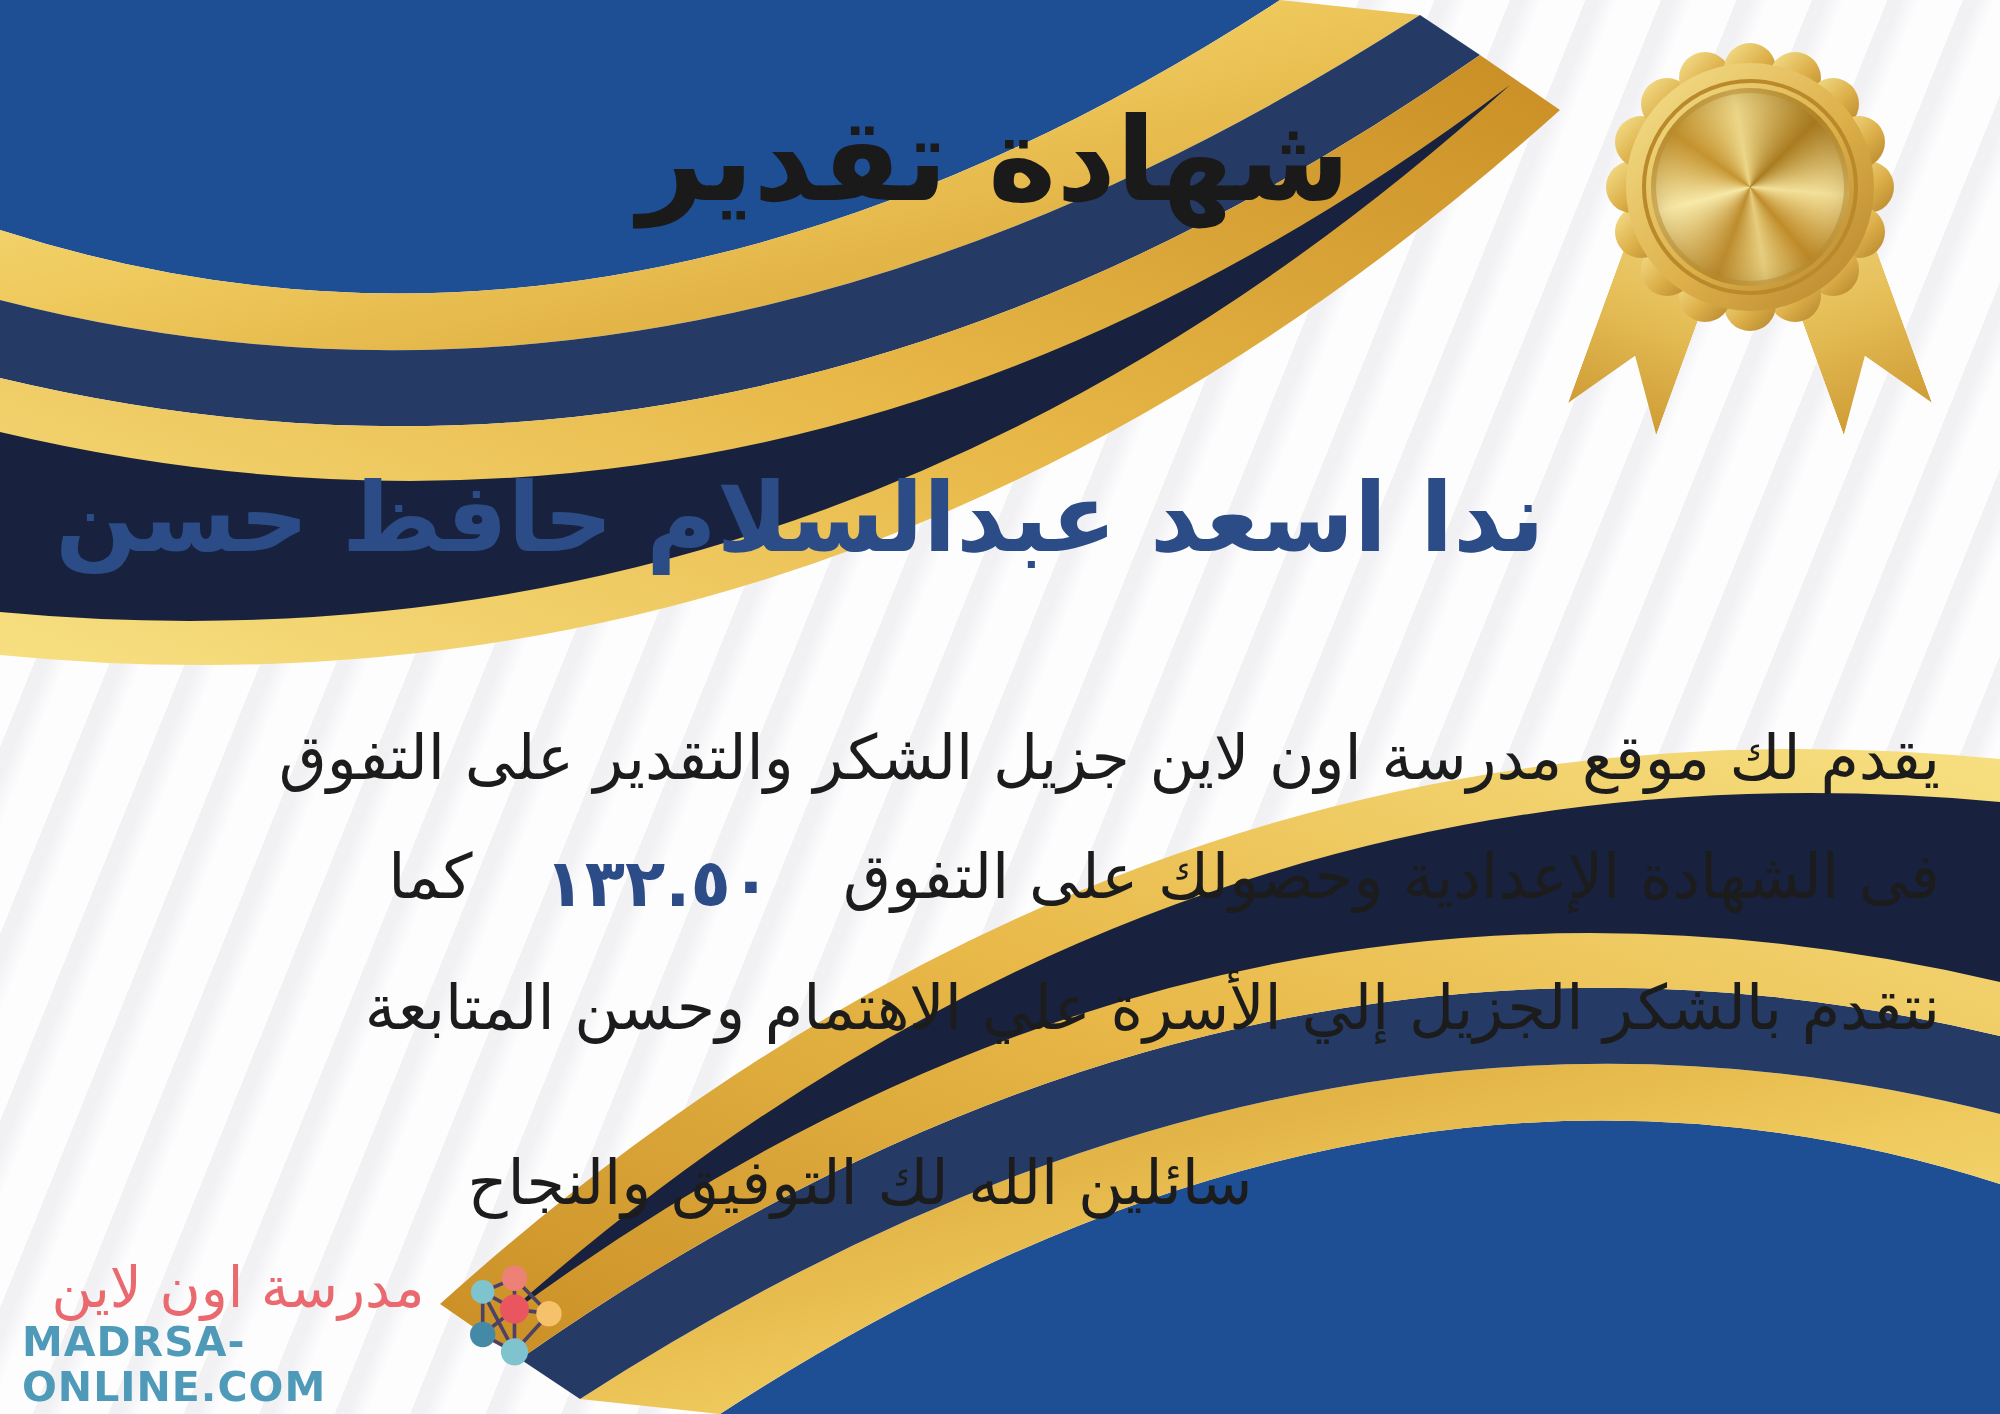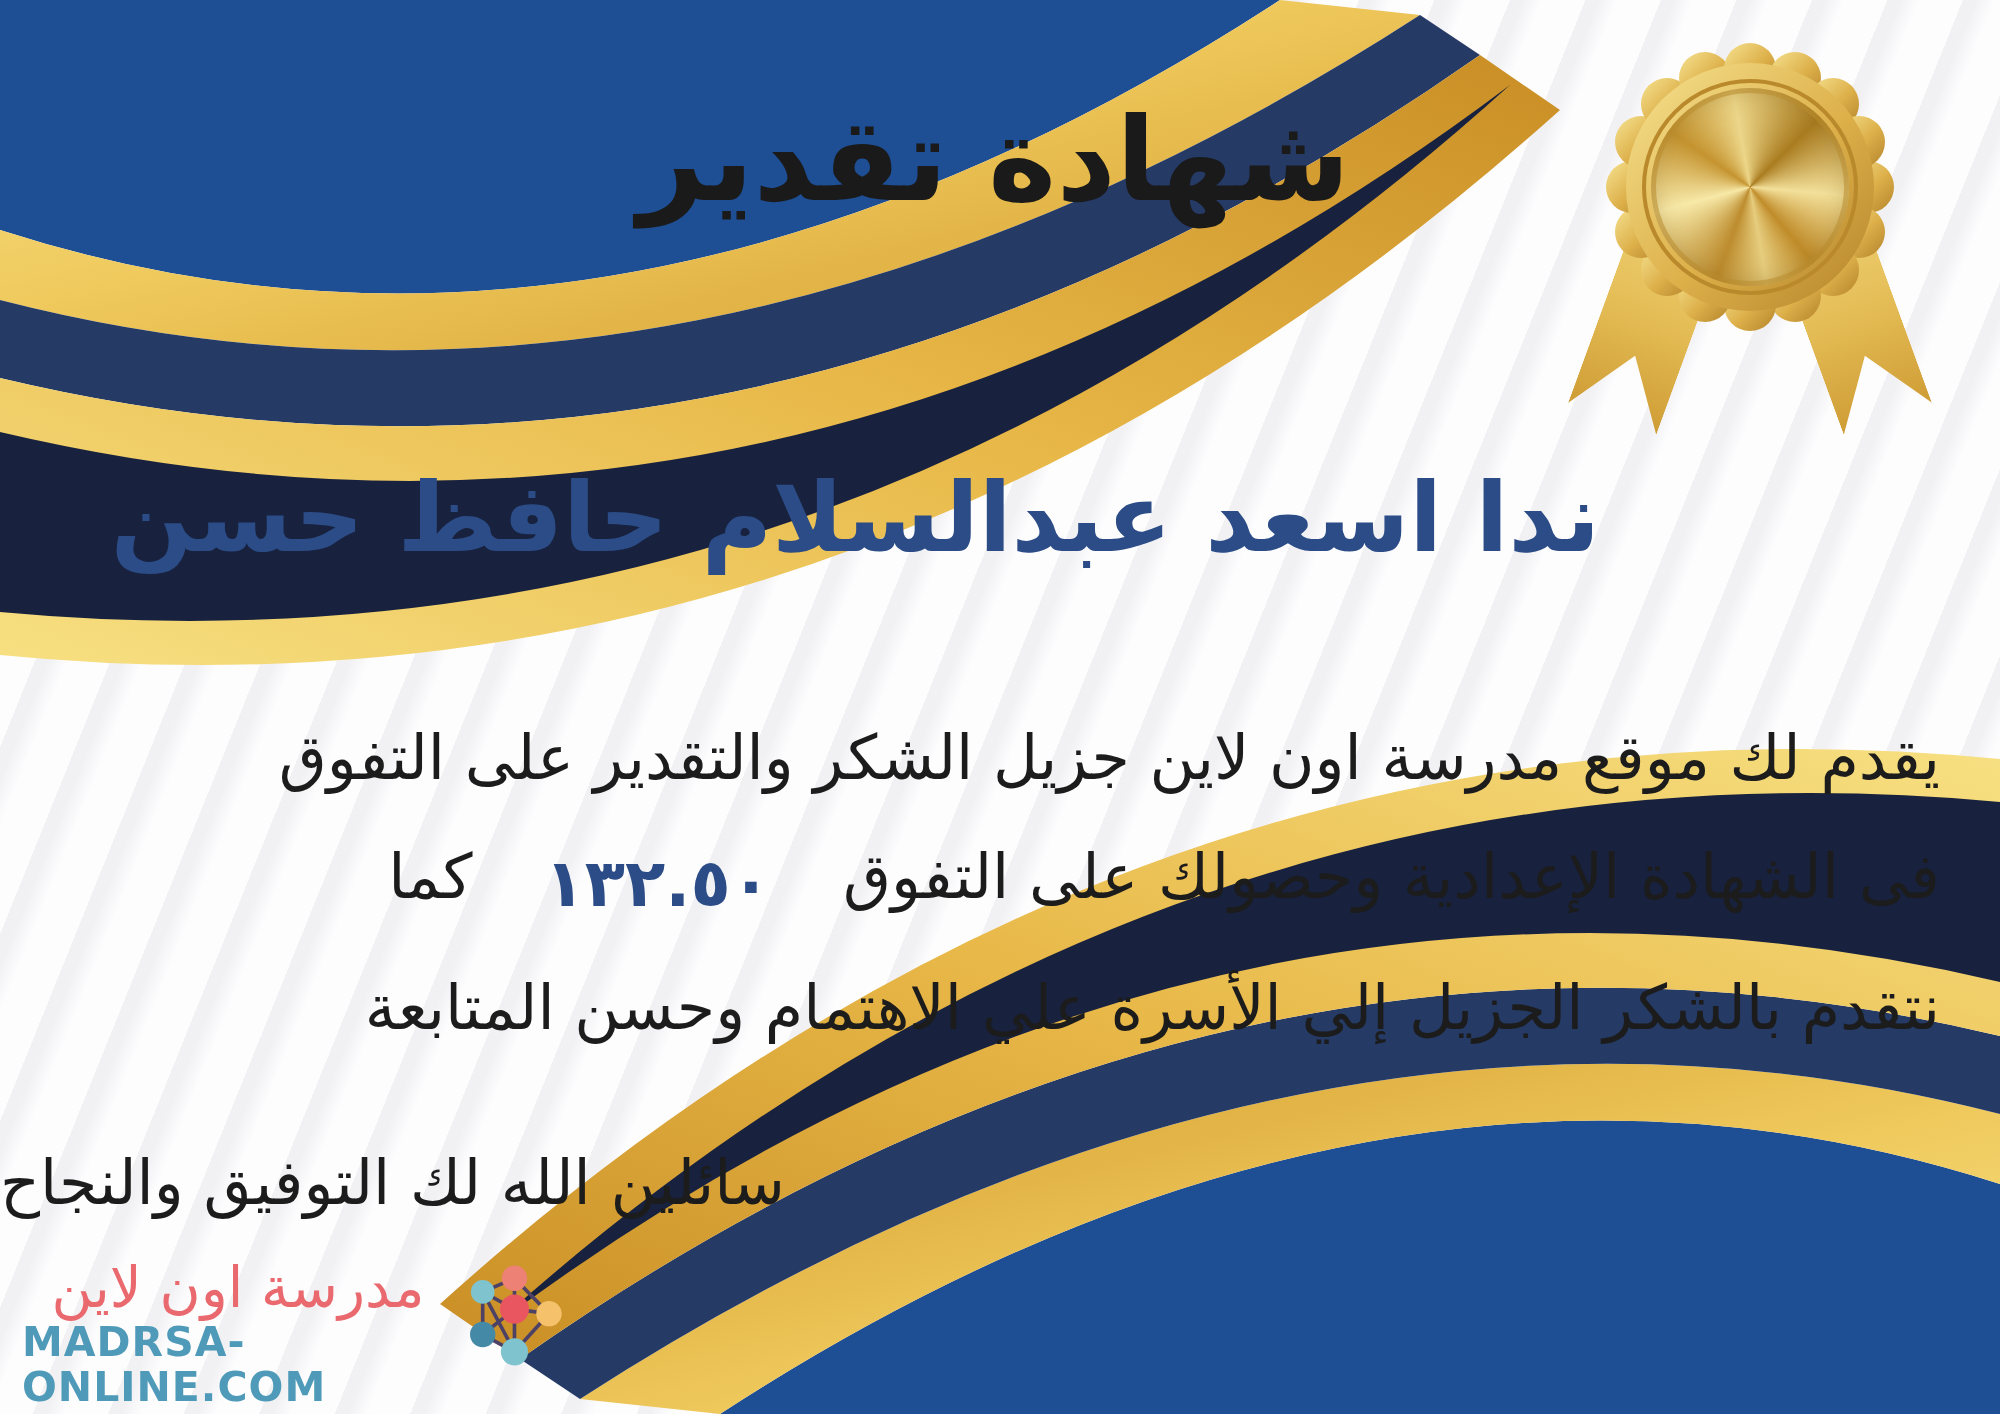--- a/index.html
+++ b/index.html
@@ -23,29 +23,29 @@
   svg.rosette{position:absolute;left:0;top:0;width:290px;height:290px;}
   .medal-disc{position:absolute;left:46px;top:46px;width:198px;height:198px;border-radius:50%;
     background:conic-gradient(from 200deg,
       #bd8c2e,#f7e9a8 55deg,#c59430 105deg,#ecd689 150deg,
       #aa7c20 205deg,#f3e09a 255deg,#c08c2a 300deg,#e6cd7e 330deg,#bd8c2e 360deg);
     box-shadow:inset 0 0 0 5px rgba(185,140,45,.55), inset 0 0 26px rgba(120,85,15,.35);}
 
   
   .title{position:absolute;top:92px;left:0;width:1900px;margin:0;text-align:center;
     direction:rtl;font-size:116px;font-weight:700;color:#1a1a1a;letter-spacing:0;padding-left:44px;}
-  .student-name{position:absolute;top:462px;left:0;width:1600px;text-align:right;
+  .student-name{position:absolute;top:462px;left:0;width:1600px;text-align:center;
     direction:rtl;font-size:96px;font-weight:700;color:#2b4c86;}
   .body-block{position:absolute;top:698px;left:50px;width:1890px;direction:rtl;
     text-align:right;color:#1c1c1c;font-size:62px;line-height:1.92;}
   .body-block p{margin:0;}
   .score{display:inline-block;font-size:66px;font-weight:700;color:#2b4c86;
     margin:0 72px;vertical-align:-8px;}
   .closing{position:absolute;top:1146px;left:0;width:1720px;margin:0;direction:rtl;
-    text-align:left;font-size:62px;color:#1c1c1c;}
+    text-align:center;font-size:62px;color:#1c1c1c;}
 
   
   .logo{position:absolute;left:22px;top:1256px;display:flex;align-items:flex-start;gap:16px;}
   .logo-text{width:432px;display:flex;flex-direction:column;align-items:center;}
   .logo-ar{direction:rtl;font-size:56px;font-weight:400;color:#e9696e;line-height:1.15;}
   .logo-en{font-size:41px;font-weight:700;color:#4e9ab8;letter-spacing:1px;line-height:1.1;}
   svg.net{width:118px;height:136px;margin-top:6px;}
 </style>
 </head>
 <body>

